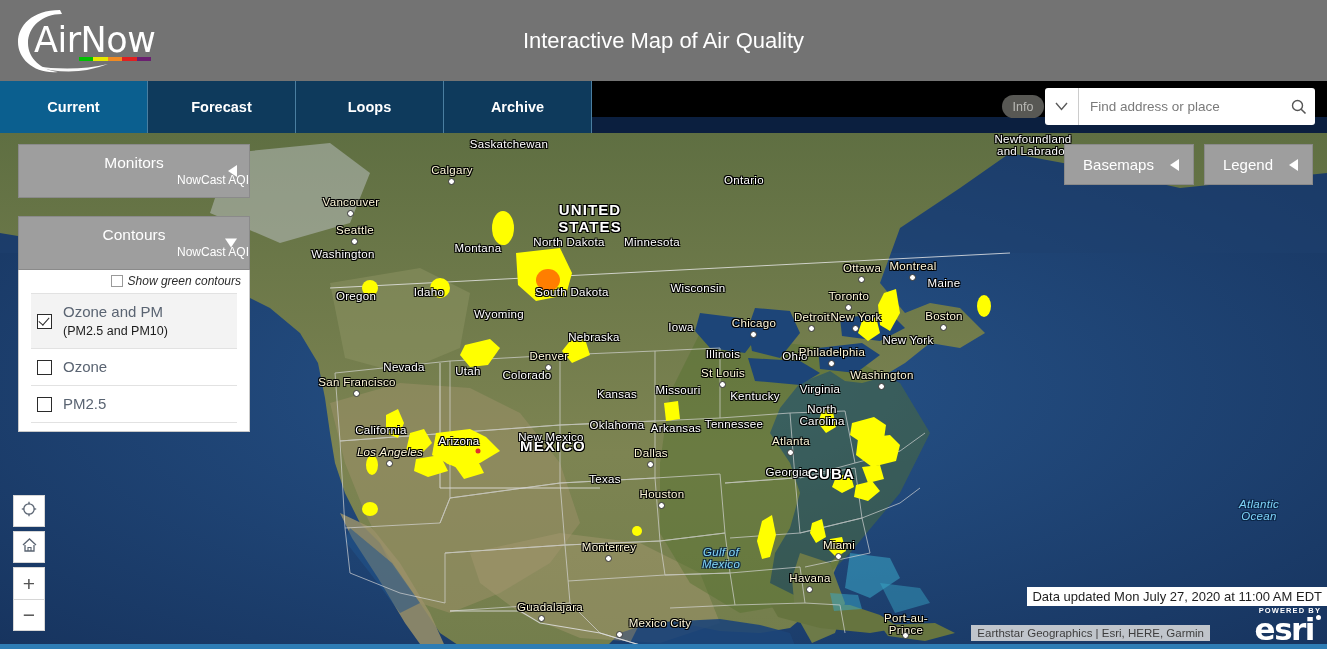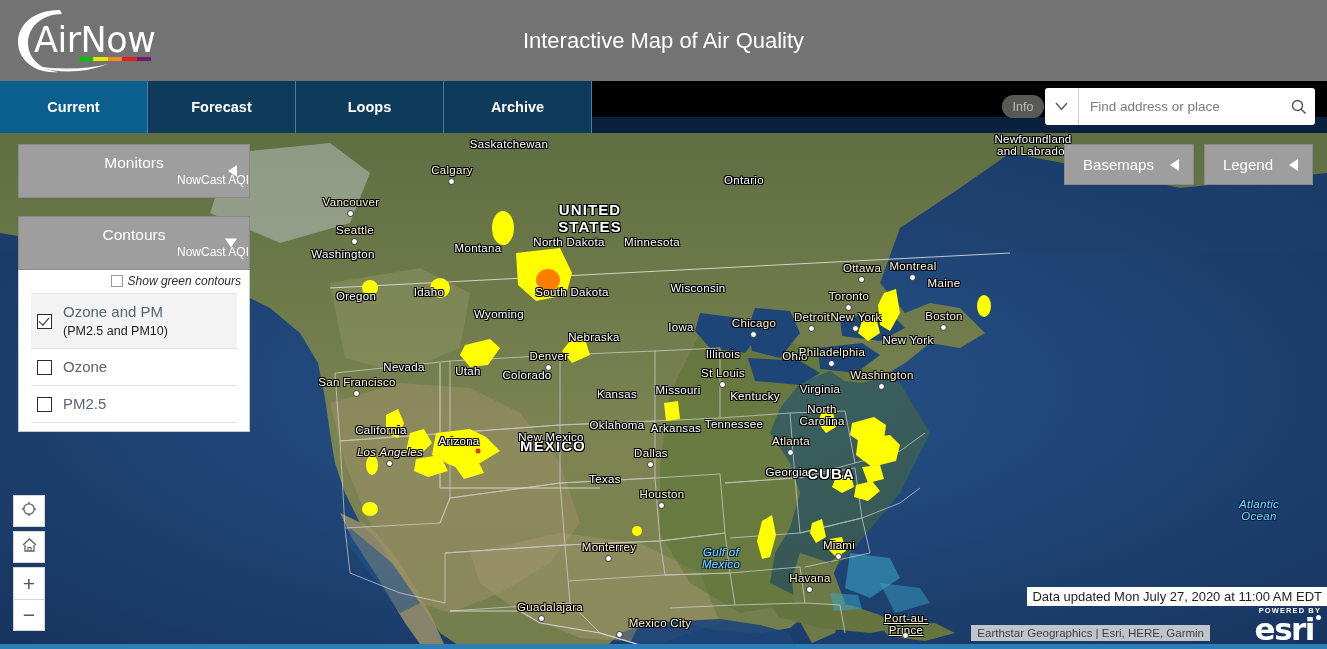--- a/index.html
+++ b/index.html
@@ -521,21 +521,21 @@
         <div class="mlabel city" style="left: 609px; top: 414px; transform: translate(-50%, -50%);">Monterrey</div>
         <div class="city-dot" style="left: 605px; top: 422px;"></div>
         <div class="mlabel city" style="left: 542px; top: 474px; transform: translate(-50%, -50%); padding-left: 16px;">Guadalajara</div>
         <div class="city-dot" style="left: 538px; top: 482px;"></div>
         <div class="mlabel city" style="left: 620px; top: 490px; transform: translate(-50%, -50%); margin-left: 40px;">Mexico City</div>
         <div class="city-dot" style="left: 616px; top: 498px;"></div>
         <div class="mlabel city" style="left: 839px; top: 412px; transform: translate(-50%, -50%);">Miami</div>
         <div class="city-dot" style="left: 835px; top: 420px;"></div>
         <div class="mlabel city" style="left: 810px; top: 445px; transform: translate(-50%, -50%);">Havana</div>
         <div class="city-dot" style="left: 806px; top: 453px;"></div>
-        <div class="mlabel city" style="left: 906px; top: 491px; transform: translate(-50%, -50%); text-align: center; text-decoration: underline;">Port-au-<br>Prince</div>
+        <div class="mlabel city" style="left: 906px; top: 491px; transform: translate(-50%, -50%); text-align: center;">Port-au-<br>Prince</div>
         <div class="city-dot" style="left: 902px; top: 499px;"></div>
       </div>
   </div>
 
   <div class="panel-monitors">
     <div class="panel-head">
       <div class="panel-title">Monitors</div>
       <div class="panel-sub">NowCast AQI</div>
       <span class="arrow left"></span>
     </div>

